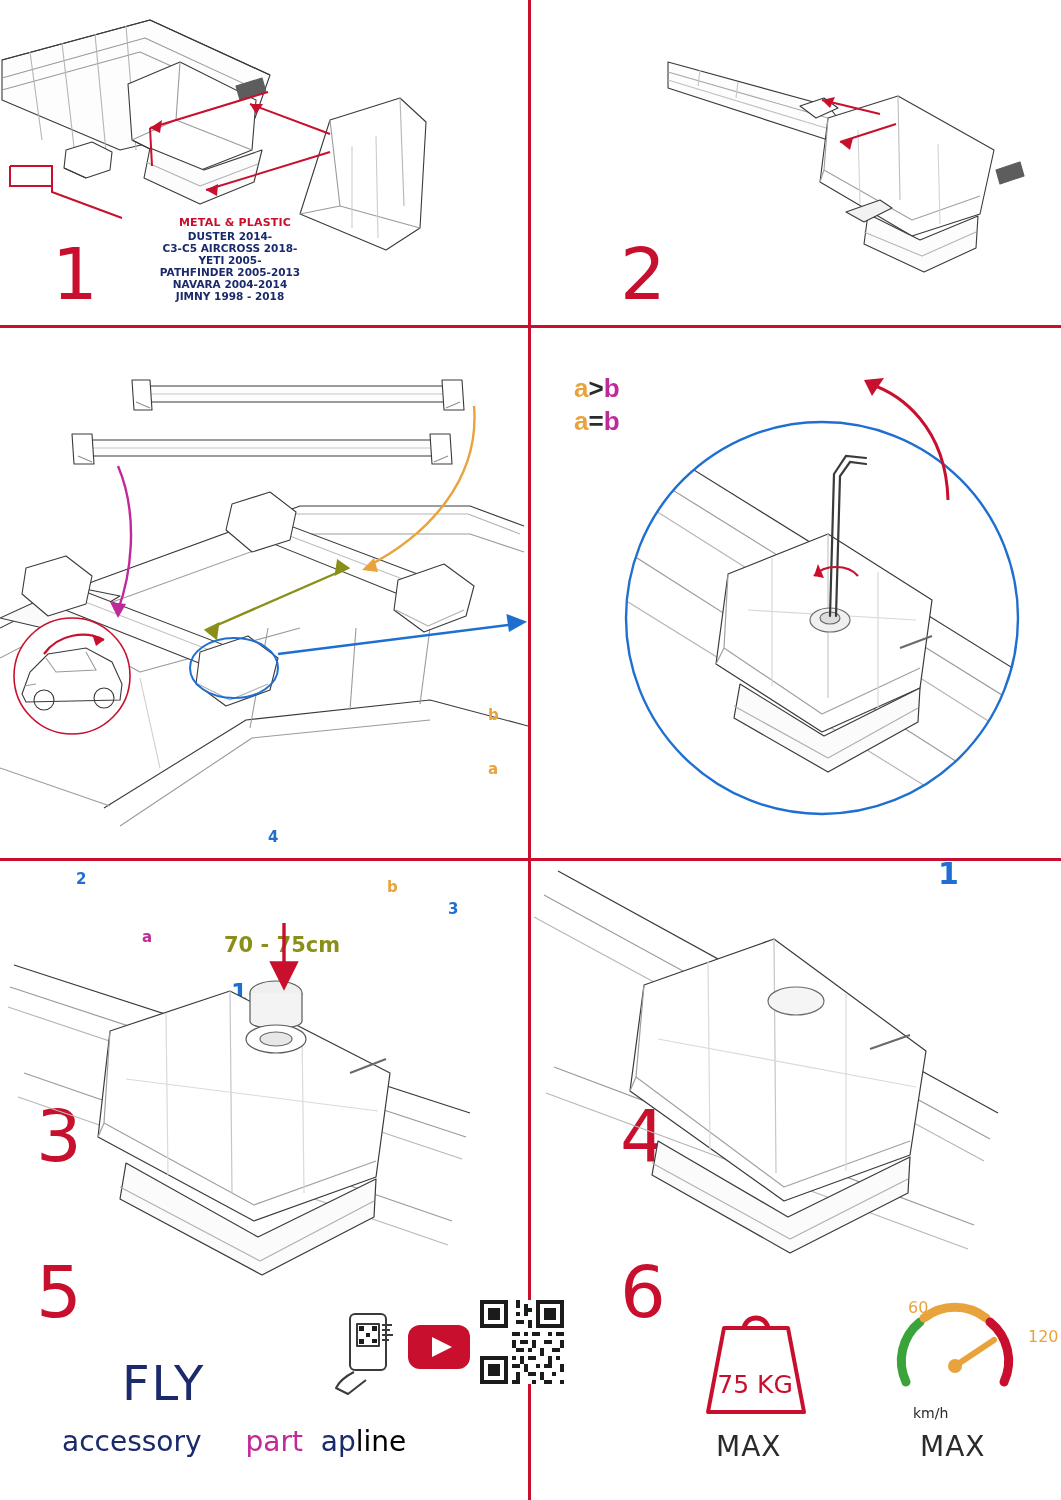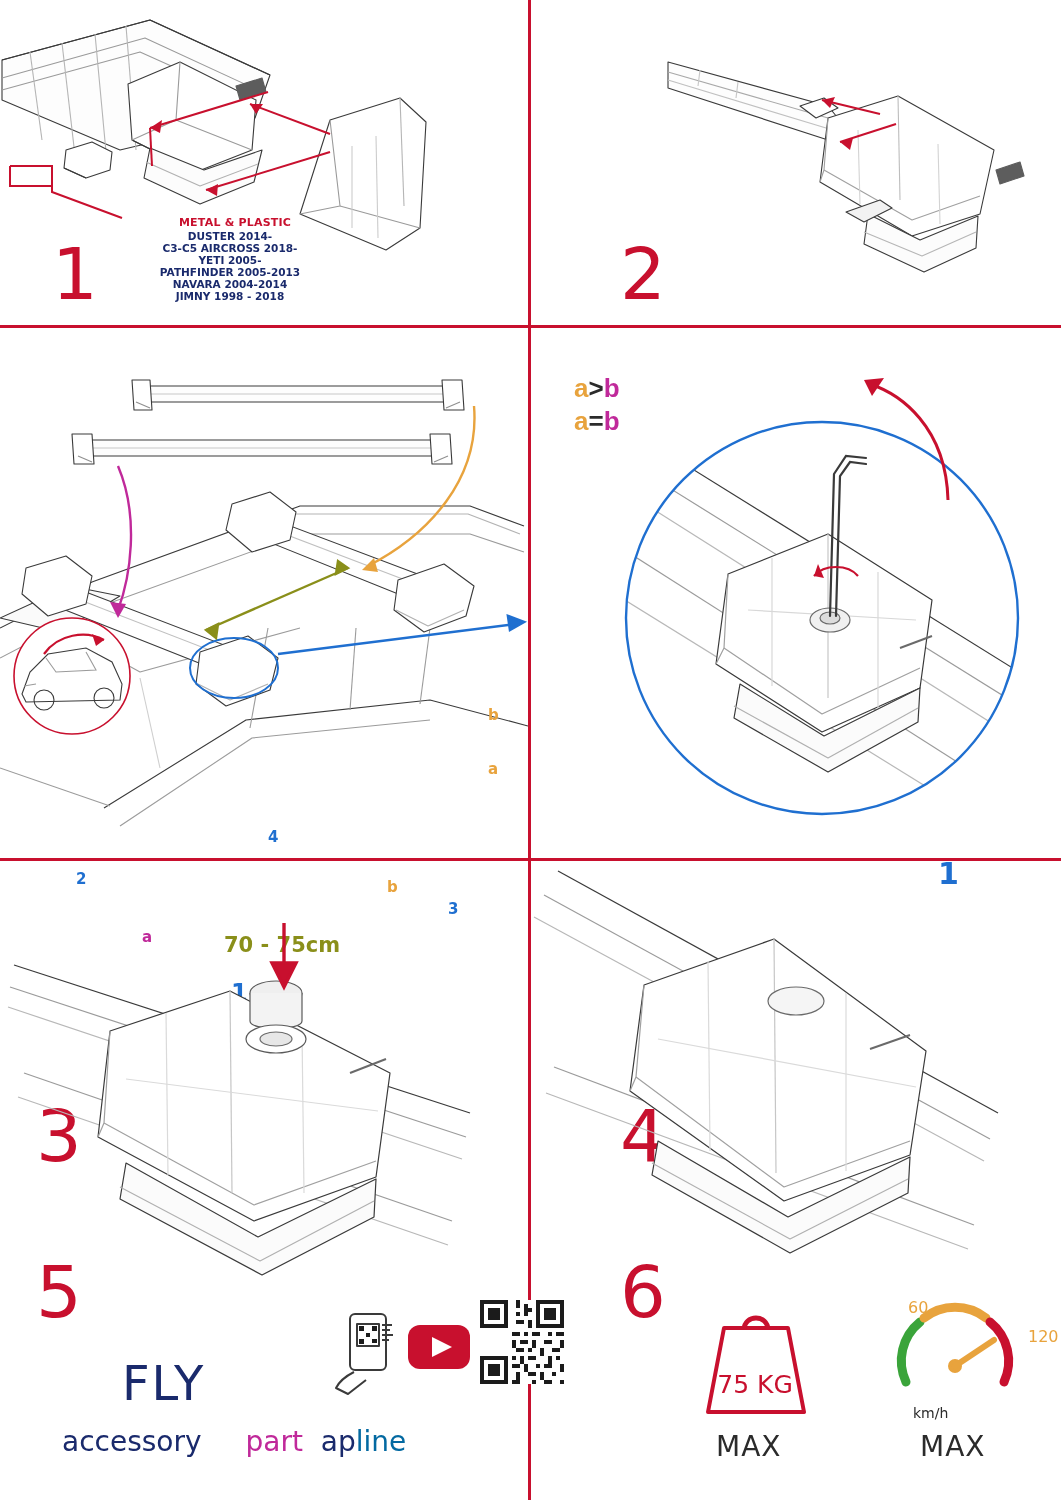--- a/index.html
+++ b/index.html
@@ -140,21 +140,21 @@
     position: absolute;
     left: 62px;
     top: 1425px;
     font-size: 28px;
     font-family: "DejaVu Sans", sans-serif;
     white-space: nowrap;
   }
   .brandline .accessory { color: #1a2a6c; }
   .brandline .part { color: #c0299a; margin-left: 44px; }
   .brandline .ap { color: #1a2a6c; }
-  .brandline .line { color: #0369a1; }
+  .brandline .line { color: #000000; }
 
   .maxlabel {
     position: absolute;
     font-size: 28px;
     letter-spacing: 1px;
     color: #2b2b2b;
     font-family: "DejaVu Sans", sans-serif;
   }
   .kgtext {
     position: absolute;

